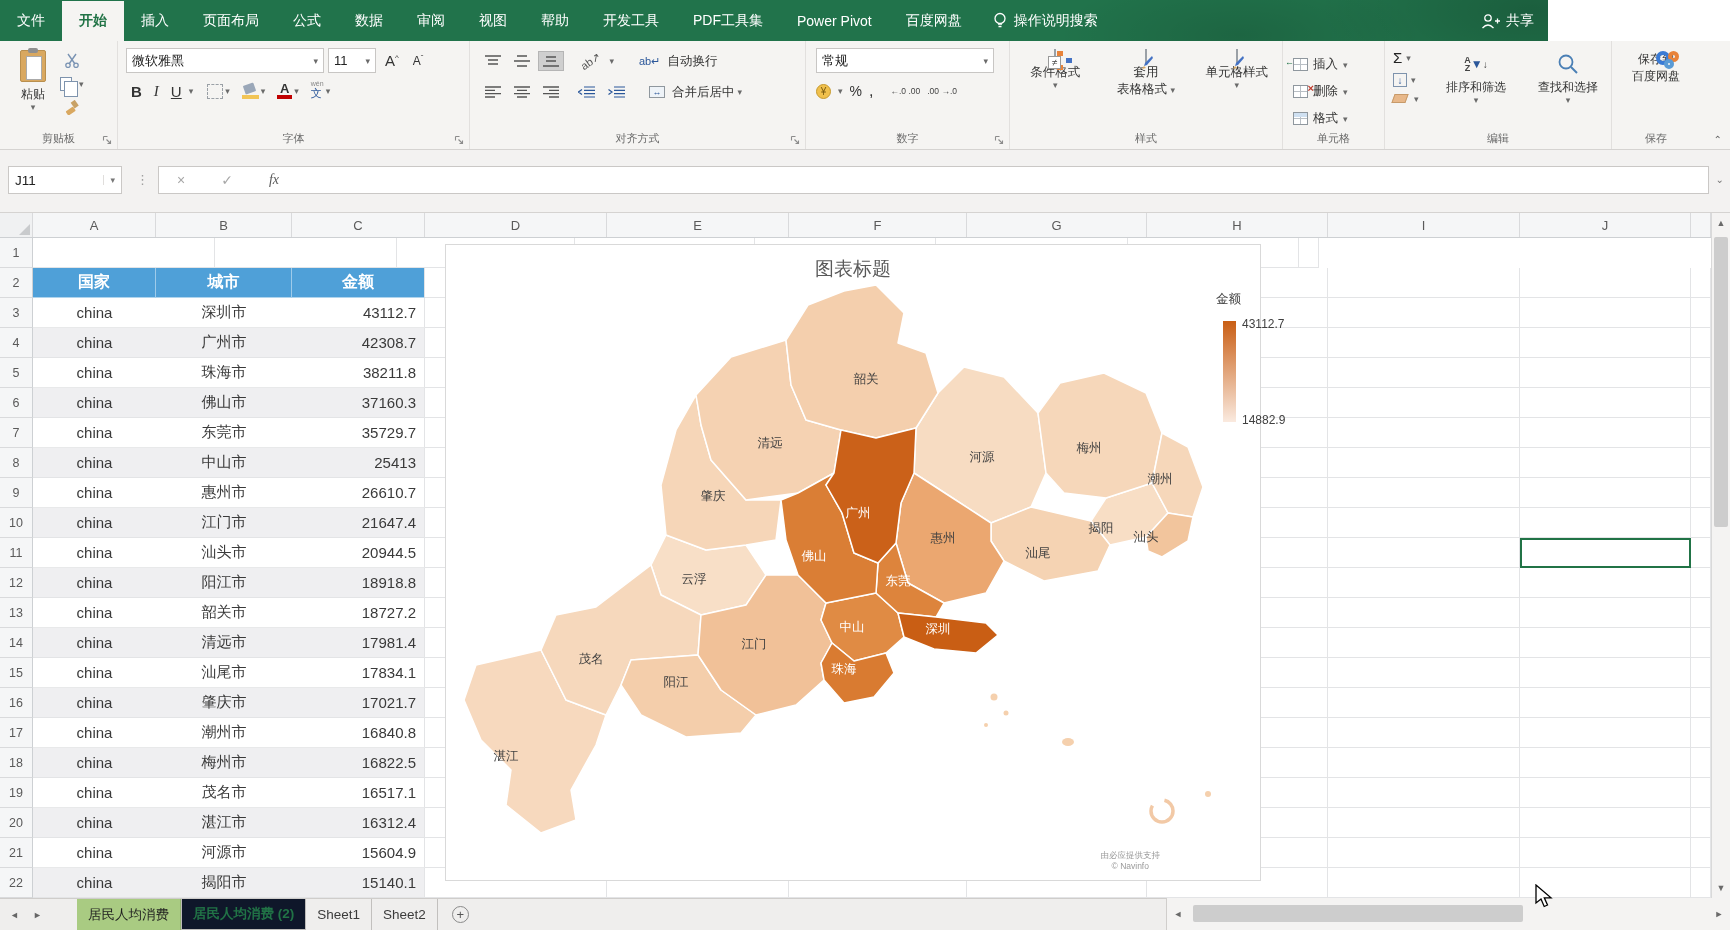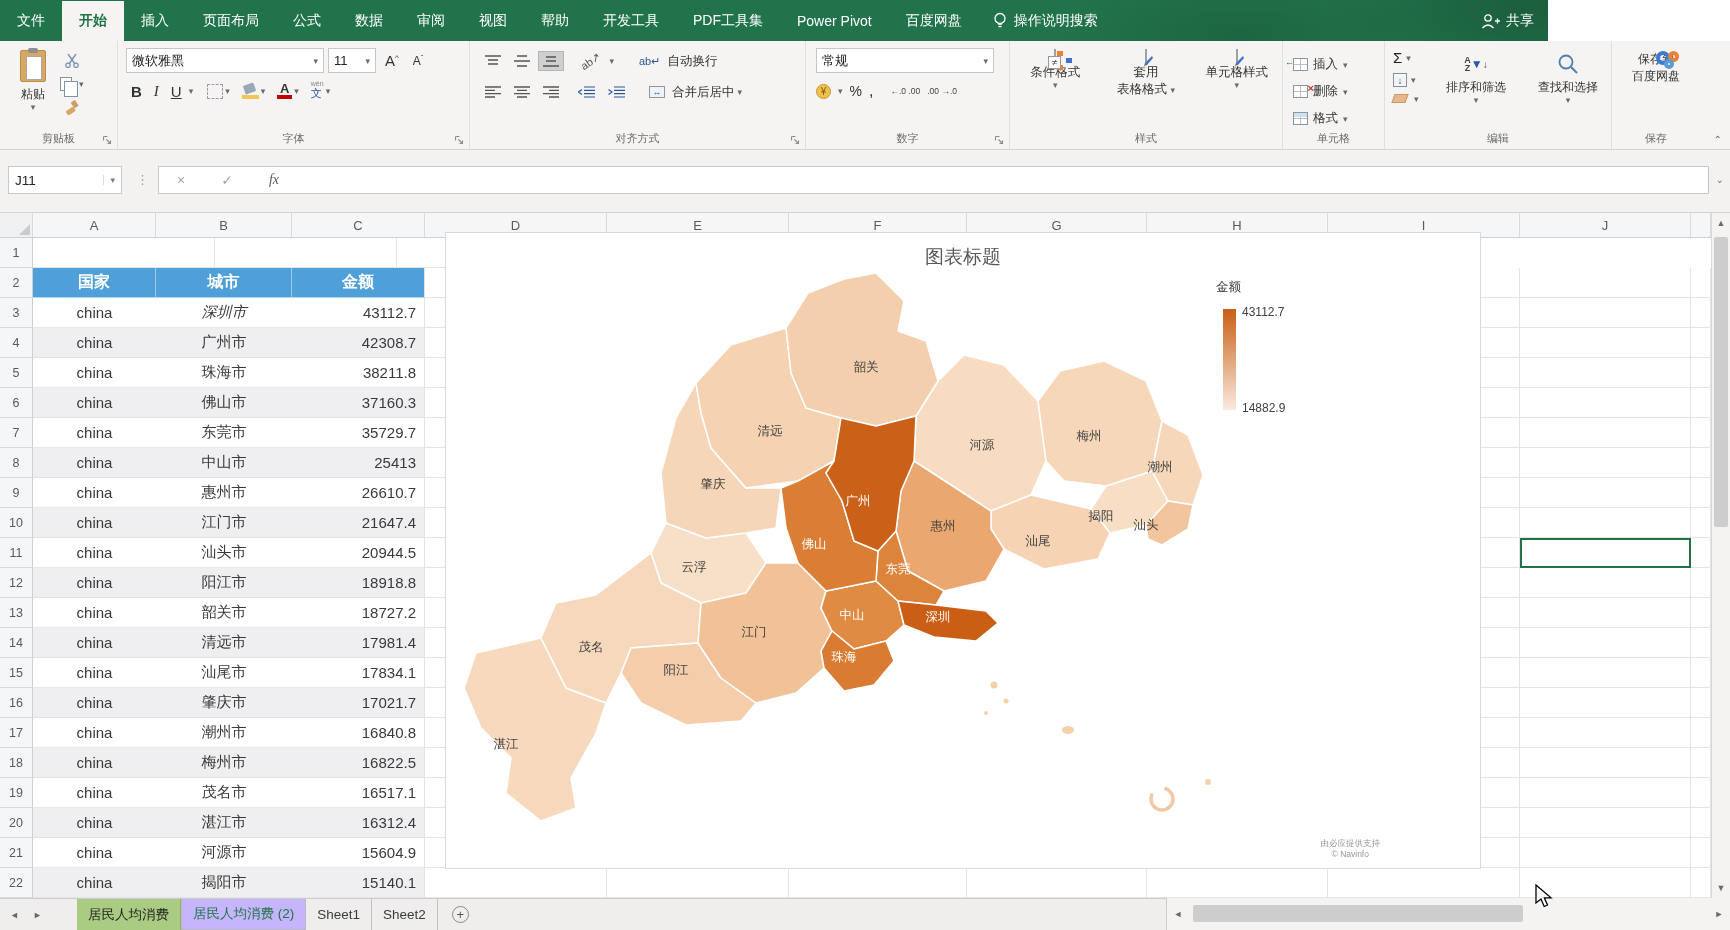--- a/index.html
+++ b/index.html
@@ -126,36 +126,36 @@
   .blue { background:#4fa0d8; color:#fff; font-weight:bold; border-bottom:1px solid rgba(255,255,255,.55); }
   .t-title { font-size:17px; }
   .t-head { font-size:16px; border-right:1px solid rgba(255,255,255,.45); }
   .band0 { background:#fff; border-bottom:1px solid #e8e9ea; }
   .band1 { background:#efeff1; border-bottom:1px solid #e3e4e6; }
   .val { justify-content:flex-end; padding-right:8px; }
   .cright { border-right:1px solid #e3e4e6; }
   .sel-box { position:absolute; border:2px solid #217346; background:transparent; pointer-events:none; }
 
   
-  .chart { position:absolute; left:445px; top:232px; width:1036px; height:637px; background:#fff; border:1px solid #d9d9d9; z-index:5; }
+  .chart { position:absolute; left:445px; top:244px; width:816px; height:637px; background:#fff; border:1px solid #d9d9d9; z-index:5; }
   .chart-title { position:absolute; left:0; right:0; top:11px; text-align:center; font-size:19px; color:#595959; }
   .legend { position:absolute; left:770px; top:46px; width:86px; }
   .legend-title { font-size:12.5px; color:#404040; margin-bottom:8px; }
   .legend-bar { position:absolute; left:7px; top:30px; width:13px; height:101px; background:linear-gradient(to bottom,#c95e14,#faeadf); }
   .legend-max { position:absolute; left:26px; top:26px; font-size:12px; color:#404040; }
   .legend-min { position:absolute; left:26px; top:122px; font-size:12px; color:#404040; }
   .attrib { position:absolute; right:100px; bottom:8px; text-align:center; font-size:8.5px; color:#9a9a9a; line-height:11px; }
   .map-label { font-size:12.5px; }
 
   
   .tabstrip { position:absolute; left:0; top:898px; width:1730px; height:32px; background:#efeeed; border-top:1px solid #cfcdcb; display:flex; align-items:stretch; }
   .nav-arrows { display:flex; align-items:center; gap:14px; padding:0 12px 0 10px; color:#666; font-size:9px; width:77px; }
   .stab { display:flex; align-items:center; padding:0 11px; font-size:13.5px; color:#262626; border-right:1px solid rgba(0,0,0,.12); cursor:default; }
   .stab.plain { background:transparent; border-right:1px solid #c2c0be; }
-  .stab.active { background:#c4b5fd; color:#217346; font-weight:normal; border:1px solid #bdbbb9; border-top:none; }
+  .stab.active { background:#0f172a; color:#217346; font-weight:bold; border:1px solid #bdbbb9; border-top:none; }
   .addsheet { width:17px; height:17px; border:1px solid #8a8a8a; border-radius:50%; color:#555; font-size:13px; line-height:15px; text-align:center; margin:auto 0 auto 14px; }
   .hscroll { position:absolute; right:0; top:898px; width:564px; height:32px; background:#f4f3f2; border-left:1px solid #d0cecc; display:flex; align-items:center; }
   .hs-arrow { width:22px; text-align:center; color:#6a6a6a; font-size:9px; }
   .hs-track { position:relative; flex:1; height:100%; }
   .hs-thumb { position:absolute; left:4px; top:7px; width:330px; height:17px; background:#cdcdcd; border-radius:2px; }
   
   .vscroll { position:absolute; left:1711px; top:213px; width:19px; height:685px; background:#f4f3f2; border-left:1px solid #d9d9d9; }
   .vs-arrow { height:20px; display:flex; align-items:center; justify-content:center; color:#6a6a6a; font-size:9px; }
   .vs-down { position:absolute; bottom:0; left:0; right:0; }
   .vs-thumb { position:absolute; left:2px; top:24px; width:14px; height:290px; background:#cdcdcd; border-radius:2px; }
@@ -503,21 +503,21 @@
         <div class="cell ec" style="width: 178px;"></div>
         <div class="cell ec" style="width: 180px;"></div>
         <div class="cell ec" style="width: 181px;"></div>
         <div class="cell ec" style="width: 192px;"></div>
         <div class="cell ec" style="width: 171px;"></div>
         <div class="cell ec" style="width: 20px;"></div>
       </div>
       <div class="grow">
         <div class="rh">3</div>
         <div class="cell band0" style="width: 123px;">china</div>
-        <div class="cell band0" style="width: 136px; font-style: italic;">深圳市</div>
+        <div class="cell band0" style="width: 136px;">深圳市</div>
         <div class="cell band0 val cright" style="width: 133px;">43112.7</div>
         <div class="cell ec" style="width: 182px;"></div>
         <div class="cell ec" style="width: 182px;"></div>
         <div class="cell ec" style="width: 178px;"></div>
         <div class="cell ec" style="width: 180px;"></div>
         <div class="cell ec" style="width: 181px;"></div>
         <div class="cell ec" style="width: 192px;"></div>
         <div class="cell ec" style="width: 171px;"></div>
         <div class="cell ec" style="width: 20px;"></div>
       </div>

